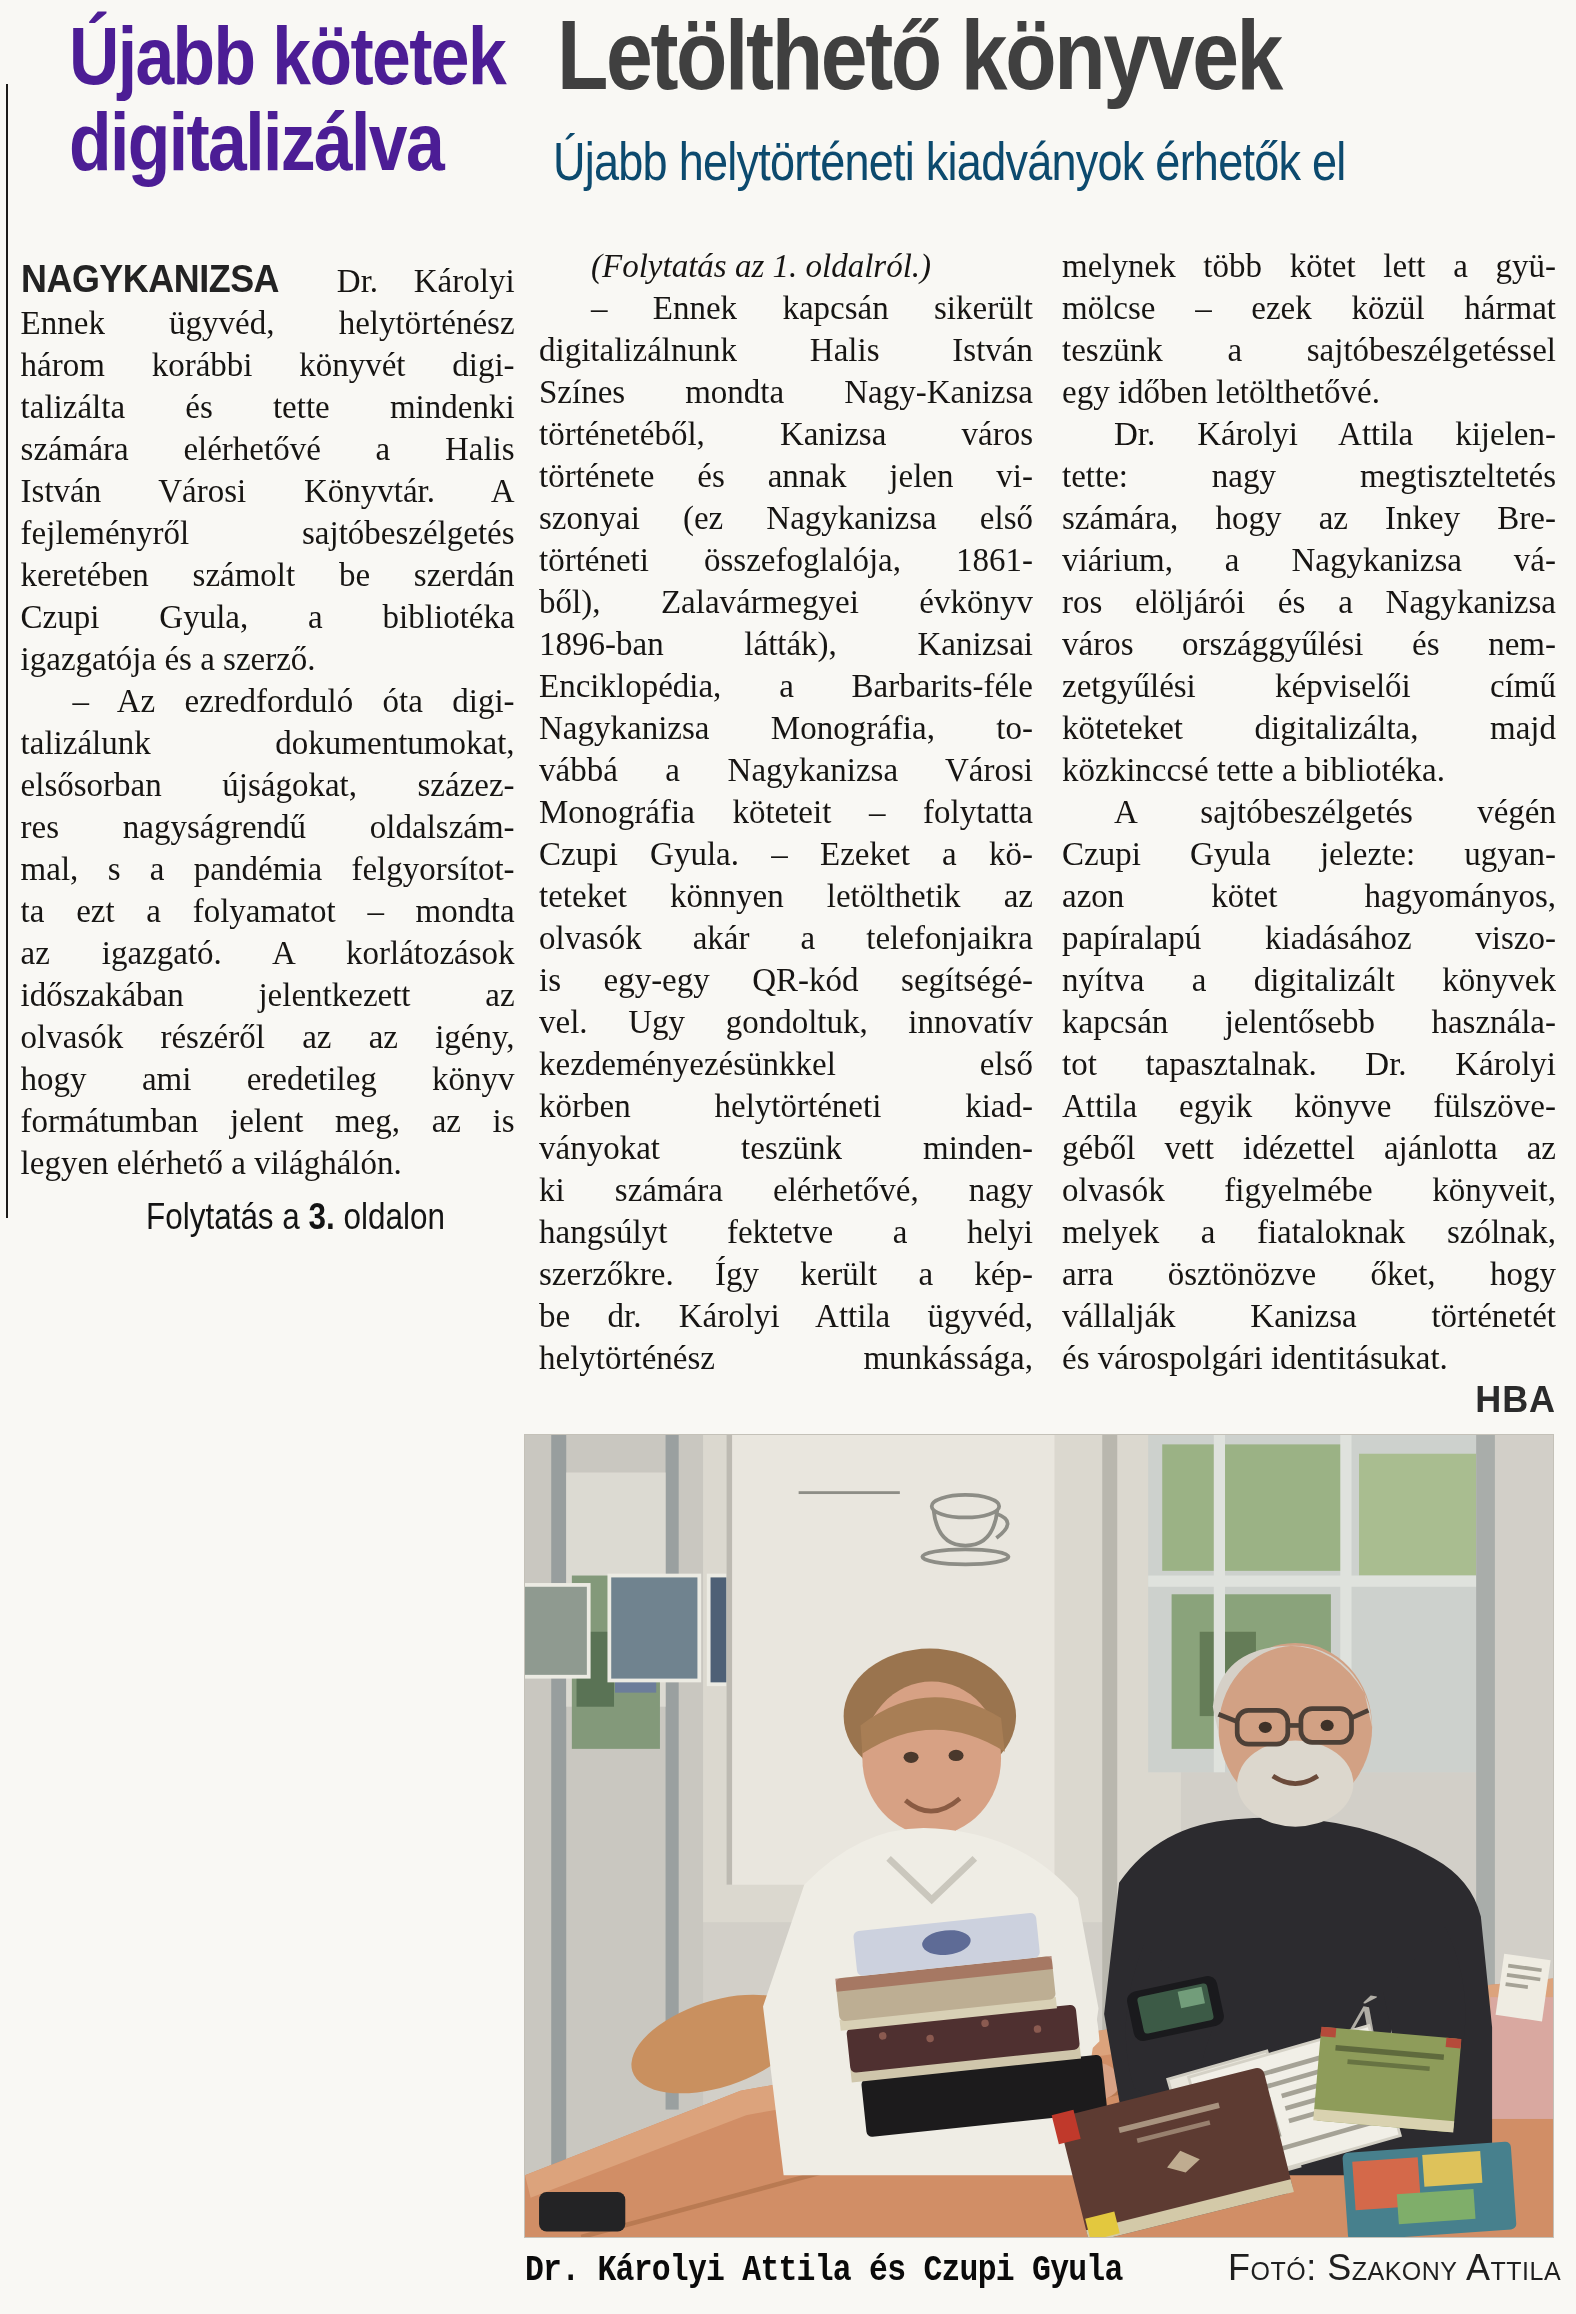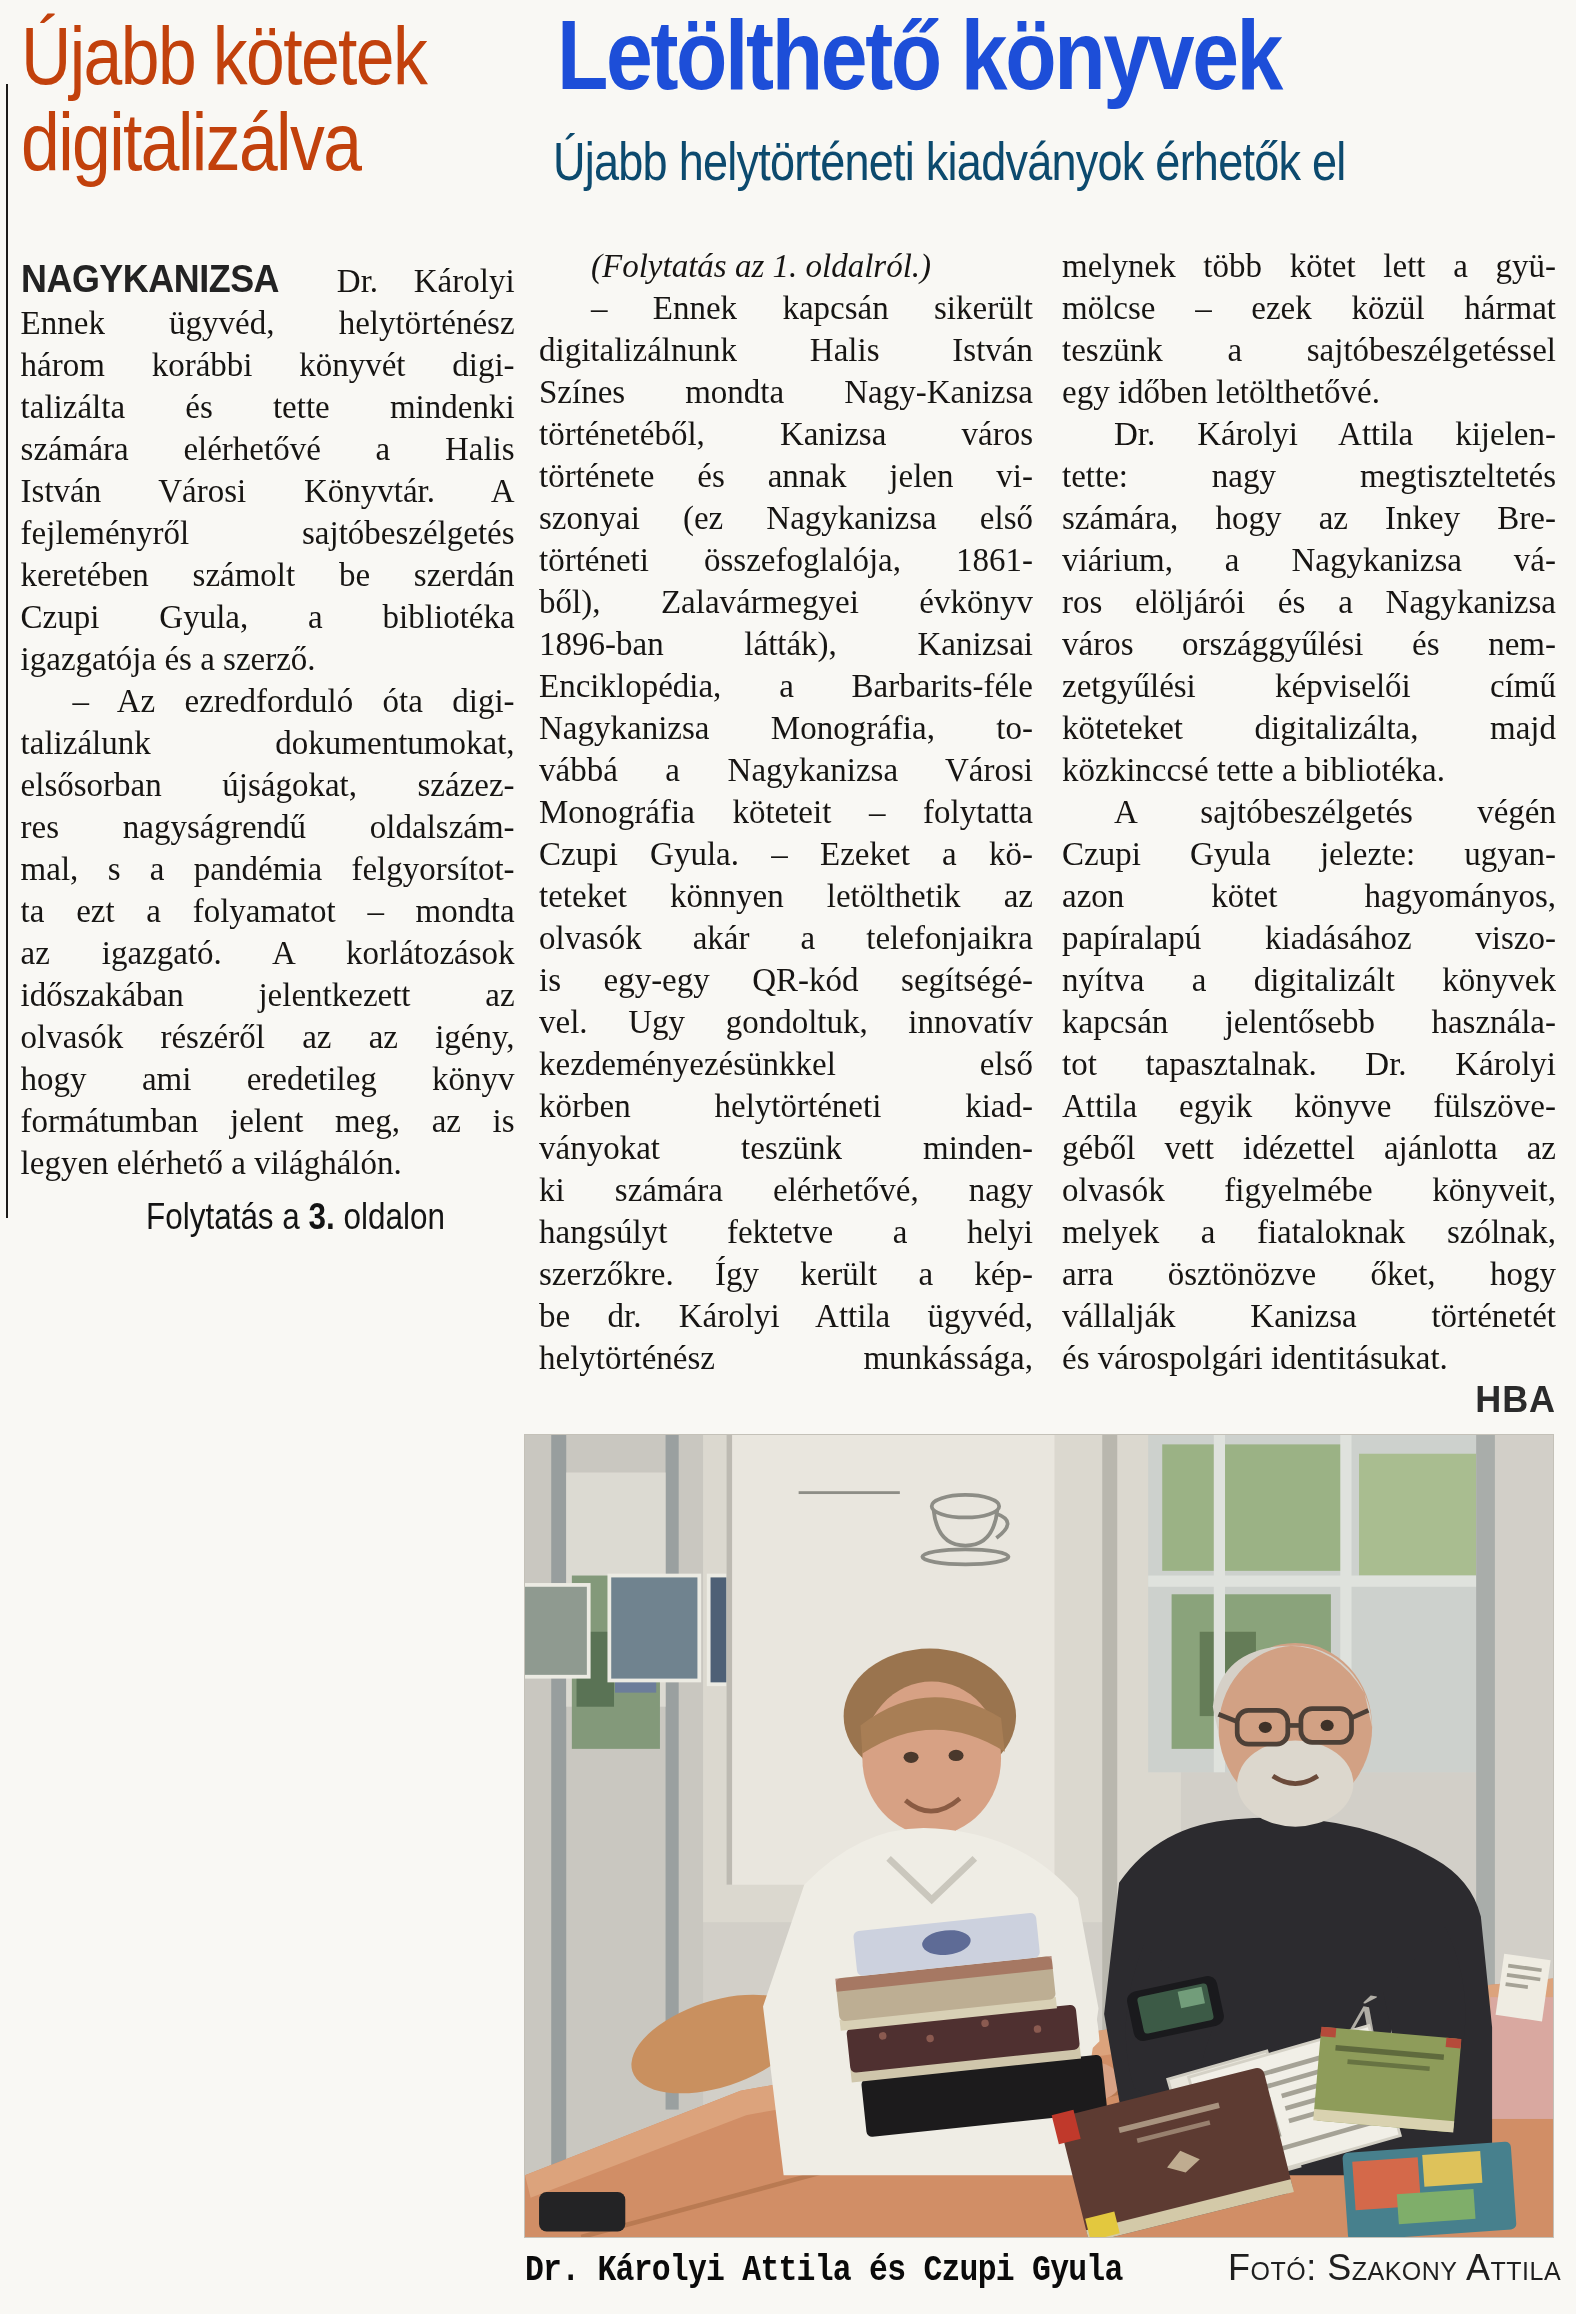--- a/index.html
+++ b/index.html
@@ -3,22 +3,22 @@
 <meta charset="utf-8">
 <style>
   html,body{margin:0;padding:0;}
   body{width:1577px;height:2314px;background:#eef0ee;}
   .page{position:relative;width:1577px;height:2314px;background:#f9f8f4;overflow:hidden;
         font-family:"Liberation Serif",serif;color:#161412;}
   .left-rule{position:absolute;left:5.6px;top:84px;width:2.8px;height:1134px;background:#1c1a18;}
 
   
   .left-col{position:absolute;left:20.6px;top:13px;width:494px;}
-  .lh{font-family:"Liberation Sans",sans-serif;font-weight:400;font-size:82px;line-height:86px;
-      color:#c2410c;letter-spacing:-1.9px;white-space:nowrap;}
+  .lh{font-family:"Liberation Sans",sans-serif;font-weight:700;font-size:82px;line-height:86px;
+      color:#4c1d95;letter-spacing:-1.9px;white-space:nowrap;margin-left:48px;}
   .cond{display:inline-block;transform:scaleX(0.85);transform-origin:0 50%;}
   .left-body{margin-top:73px;}
 
   
   .bodytxt{font-size:33px;color:#171513;}
   .ln{line-height:42px;text-align:justify;text-align-last:justify;overflow:hidden;}
   .ln.end{text-align-last:left;}
   .ln.ind{padding-left:52px;}
   .ln.ital{font-style:italic;text-align-last:left;}
   .ln.byl{text-align-last:right;font-family:"Liberation Sans",sans-serif;font-weight:700;
@@ -27,21 +27,21 @@
             letter-spacing:-0.5px;color:#232323;display:inline-block;transform:scaleX(0.92);
             transform-origin:0 60%;}
 
   .continuation{margin-top:12px;font-family:"Liberation Sans",sans-serif;font-size:37px;
                 color:#141414;text-align:right;padding-right:17px;white-space:nowrap;}
   .continuation b{font-weight:700;}
 
   
   .main-head{position:absolute;left:525px;top:1.9px;width:1040px;}
   .mh1{margin:0;padding-left:32px;font-family:"Liberation Sans",sans-serif;font-weight:700;
-       font-size:99px;line-height:105px;letter-spacing:-2.8px;color:#1d4ed8;white-space:nowrap;}
+       font-size:99px;line-height:105px;letter-spacing:-2.8px;color:#404040;white-space:nowrap;}
   .mh2{margin:24px 0 0 0;padding-left:28px;font-family:"Liberation Sans",sans-serif;
        font-weight:400;font-size:53px;letter-spacing:-0.9px;color:#0c4a6e;white-space:nowrap;}
   #col1-lines{left:539px;}
   #col2-lines{left:1062px;}
   .colwrap1{position:absolute;left:539px;top:245px;width:494px;}
   .colwrap2{position:absolute;left:1062px;top:245px;width:494px;}
 
   
   .photo{position:absolute;left:525px;top:1435px;width:1028px;height:802px;margin:0;
          background:#d4d1c9;outline:0.9px solid #c4c1b8;}

